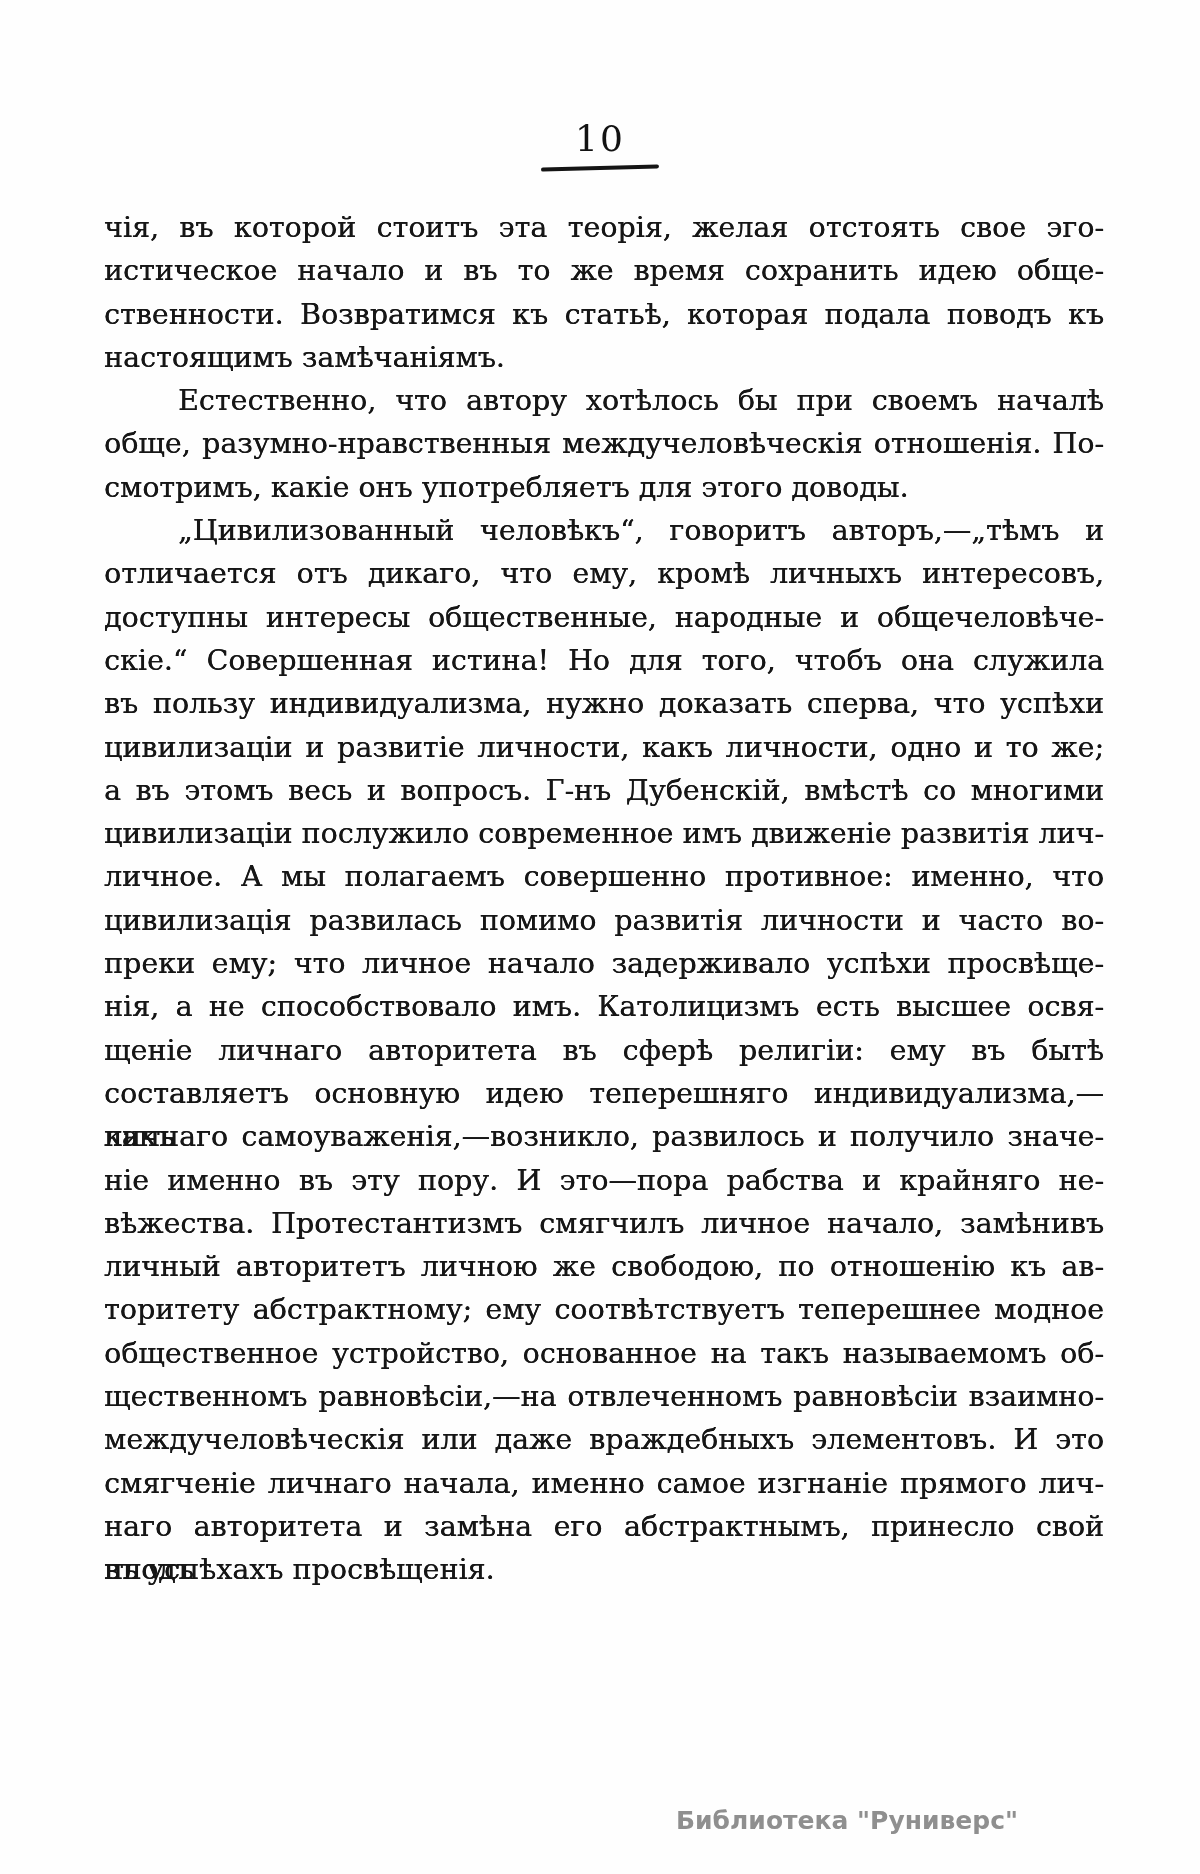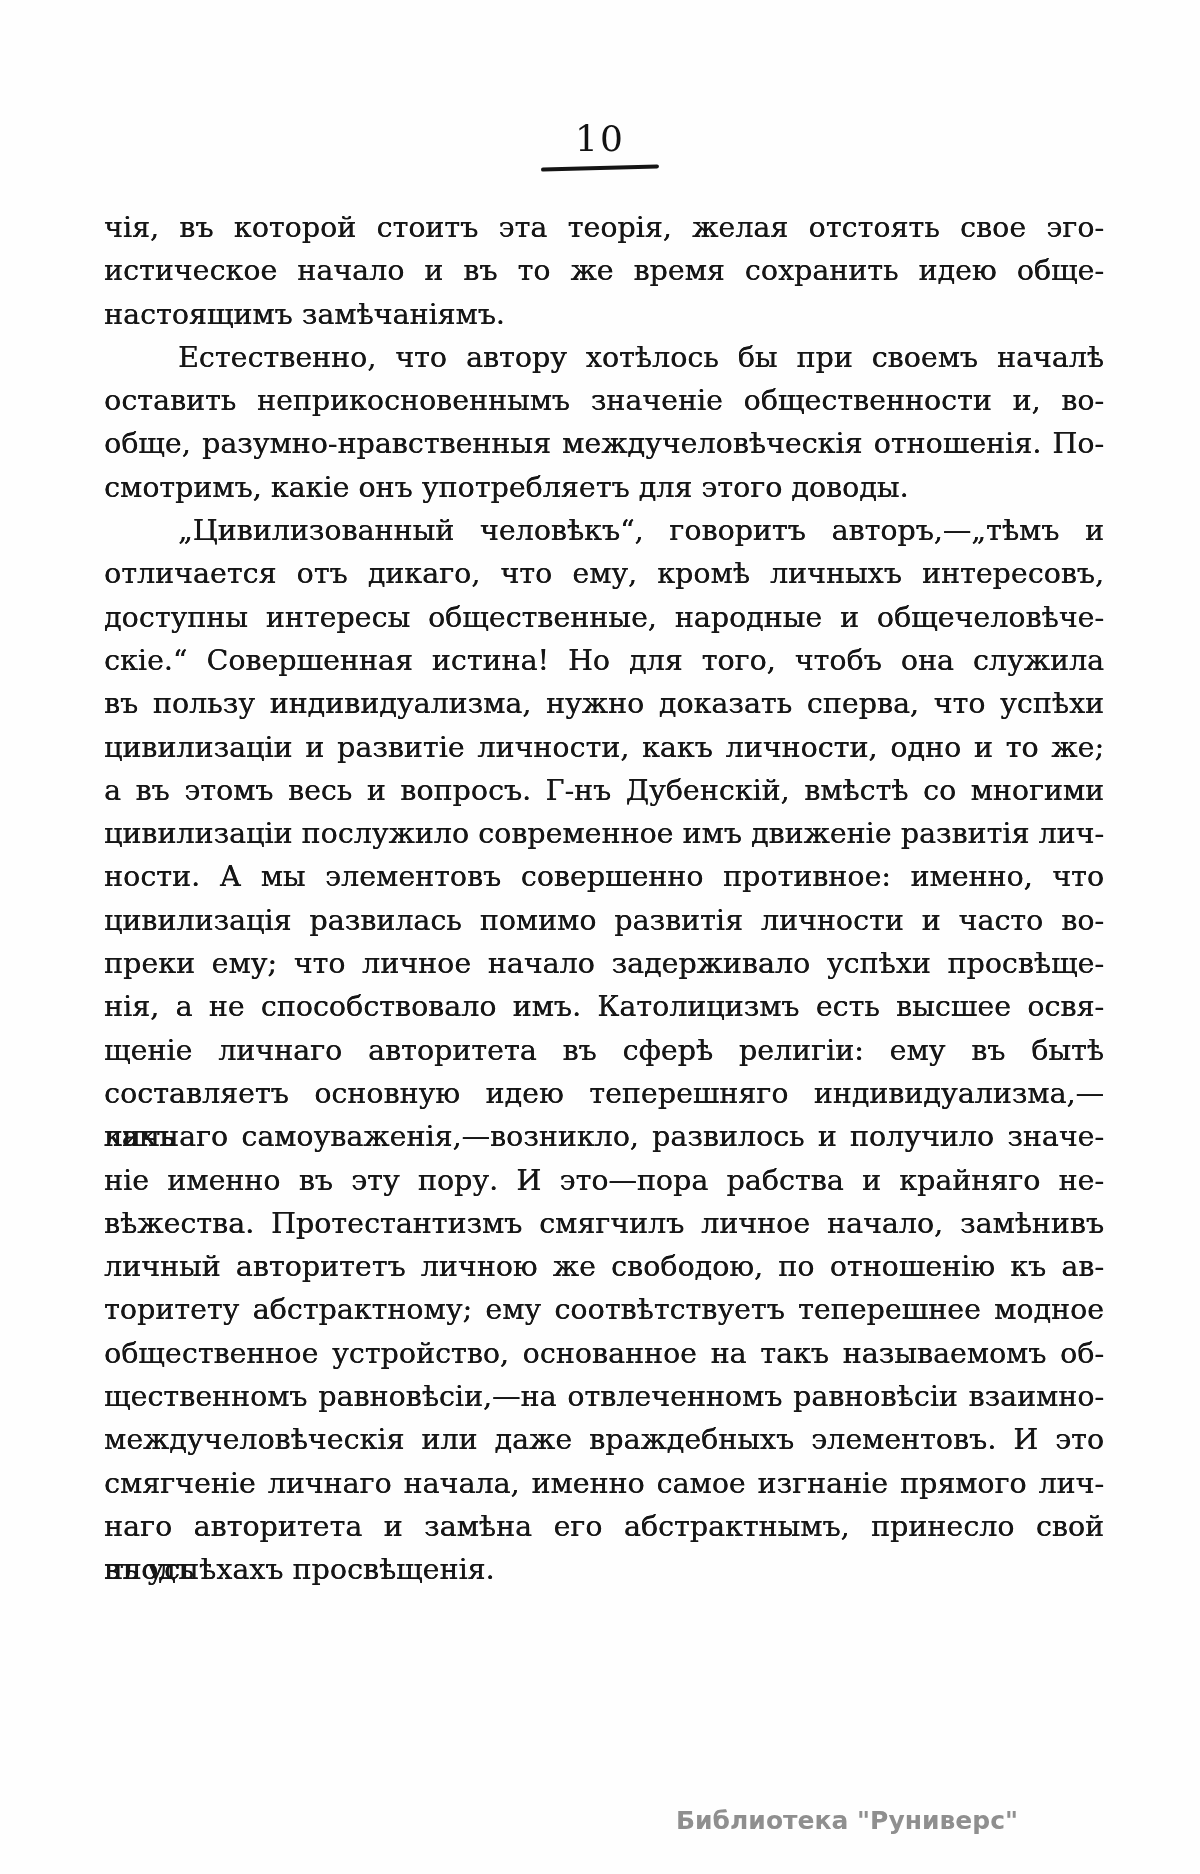--- a/index.html
+++ b/index.html
@@ -72,40 +72,40 @@
 <div class="page">
 
   <div class="page-number">10</div>
   <div class="page-number-underline"></div>
 
   <div class="text-block">
 
     <div class="paragraph">
       <div class="line">чія, въ которой стоитъ эта теорія, желая отстоять свое эго-</div>
       <div class="line">истическое начало и въ то же время сохранить идею обще-</div>
+      <div class="line">ственности. Возвратимся къ статьѣ, которая подала поводъ къ</div>
       <div class="line pend">настоящимъ замѣчаніямъ.</div>
     </div>
 
     <div class="paragraph">
       <div class="line ind">Естественно, что автору хотѣлось бы при своемъ началѣ</div>
-      <div class="line">оставить неприкосновеннымъ значеніе общественности и, во-</div>
       <div class="line">обще, разумно-нравственныя междучеловѣческія отношенія. По-</div>
       <div class="line pend">смотримъ, какіе онъ употребляетъ для этого доводы.</div>
     </div>
 
     <div class="paragraph">
       <div class="line ind">„Цивилизованный человѣкъ“, говоритъ авторъ,—„тѣмъ и</div>
       <div class="line">отличается отъ дикаго, что ему, кромѣ личныхъ интересовъ,</div>
       <div class="line">доступны интересы общественные, народные и общечеловѣче-</div>
       <div class="line">скіе.“ Совершенная истина! Но для того, чтобъ она служила</div>
       <div class="line">въ пользу индивидуализма, нужно доказать сперва, что успѣхи</div>
       <div class="line">цивилизаціи и развитіе личности, какъ личности, одно и то же;</div>
       <div class="line">а въ этомъ весь и вопросъ. Г-нъ Дубенскій, вмѣстѣ со многими</div>
       <div class="line">цивилизаціи послужило современное имъ движеніе развитія лич-</div>
-      <div class="line">ности. А мы элементовъ совершенно противное: именно, что</div>
+      <div class="line">личное. А мы полагаемъ совершенно противное: именно, что</div>
       <div class="line">цивилизація развилась помимо развитія личности и часто во-</div>
       <div class="line">преки ему; что личное начало задерживало успѣхи просвѣще-</div>
       <div class="line">нія, а не способствовало имъ. Католицизмъ есть высшее освя-</div>
       <div class="line">щеніе личнаго авторитета въ сферѣ религіи: ему въ бытѣ</div>
       <div class="line">составляетъ основную идею теперешняго индивидуализма,—какъ</div>
       <div class="line">личнаго самоуваженія,—возникло, развилось и получило значе-</div>
       <div class="line">ніе именно въ эту пору. И это—пора рабства и крайняго не-</div>
       <div class="line">вѣжества. Протестантизмъ смягчилъ личное начало, замѣнивъ</div>
       <div class="line">личный авторитетъ личною же свободою, по отношенію къ ав-</div>
       <div class="line">торитету абстрактному; ему соотвѣтствуетъ теперешнее модное</div>

